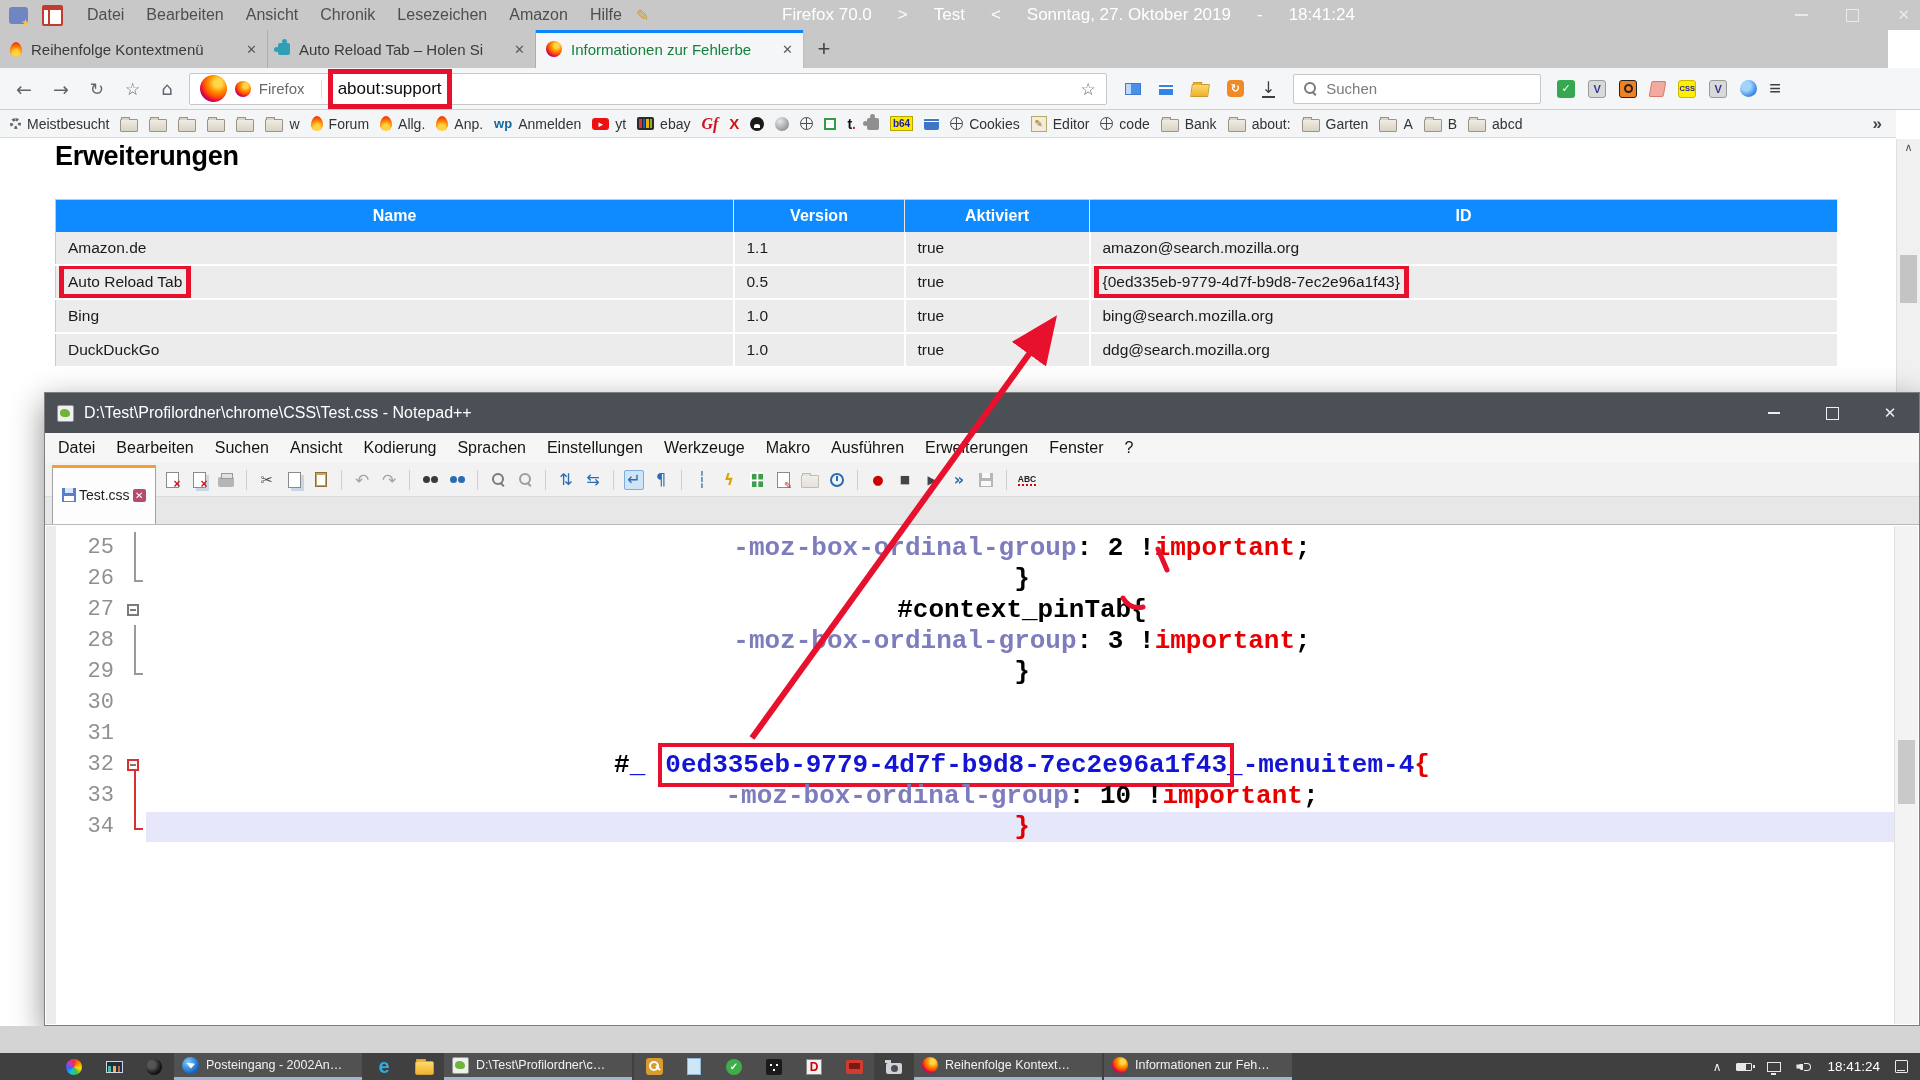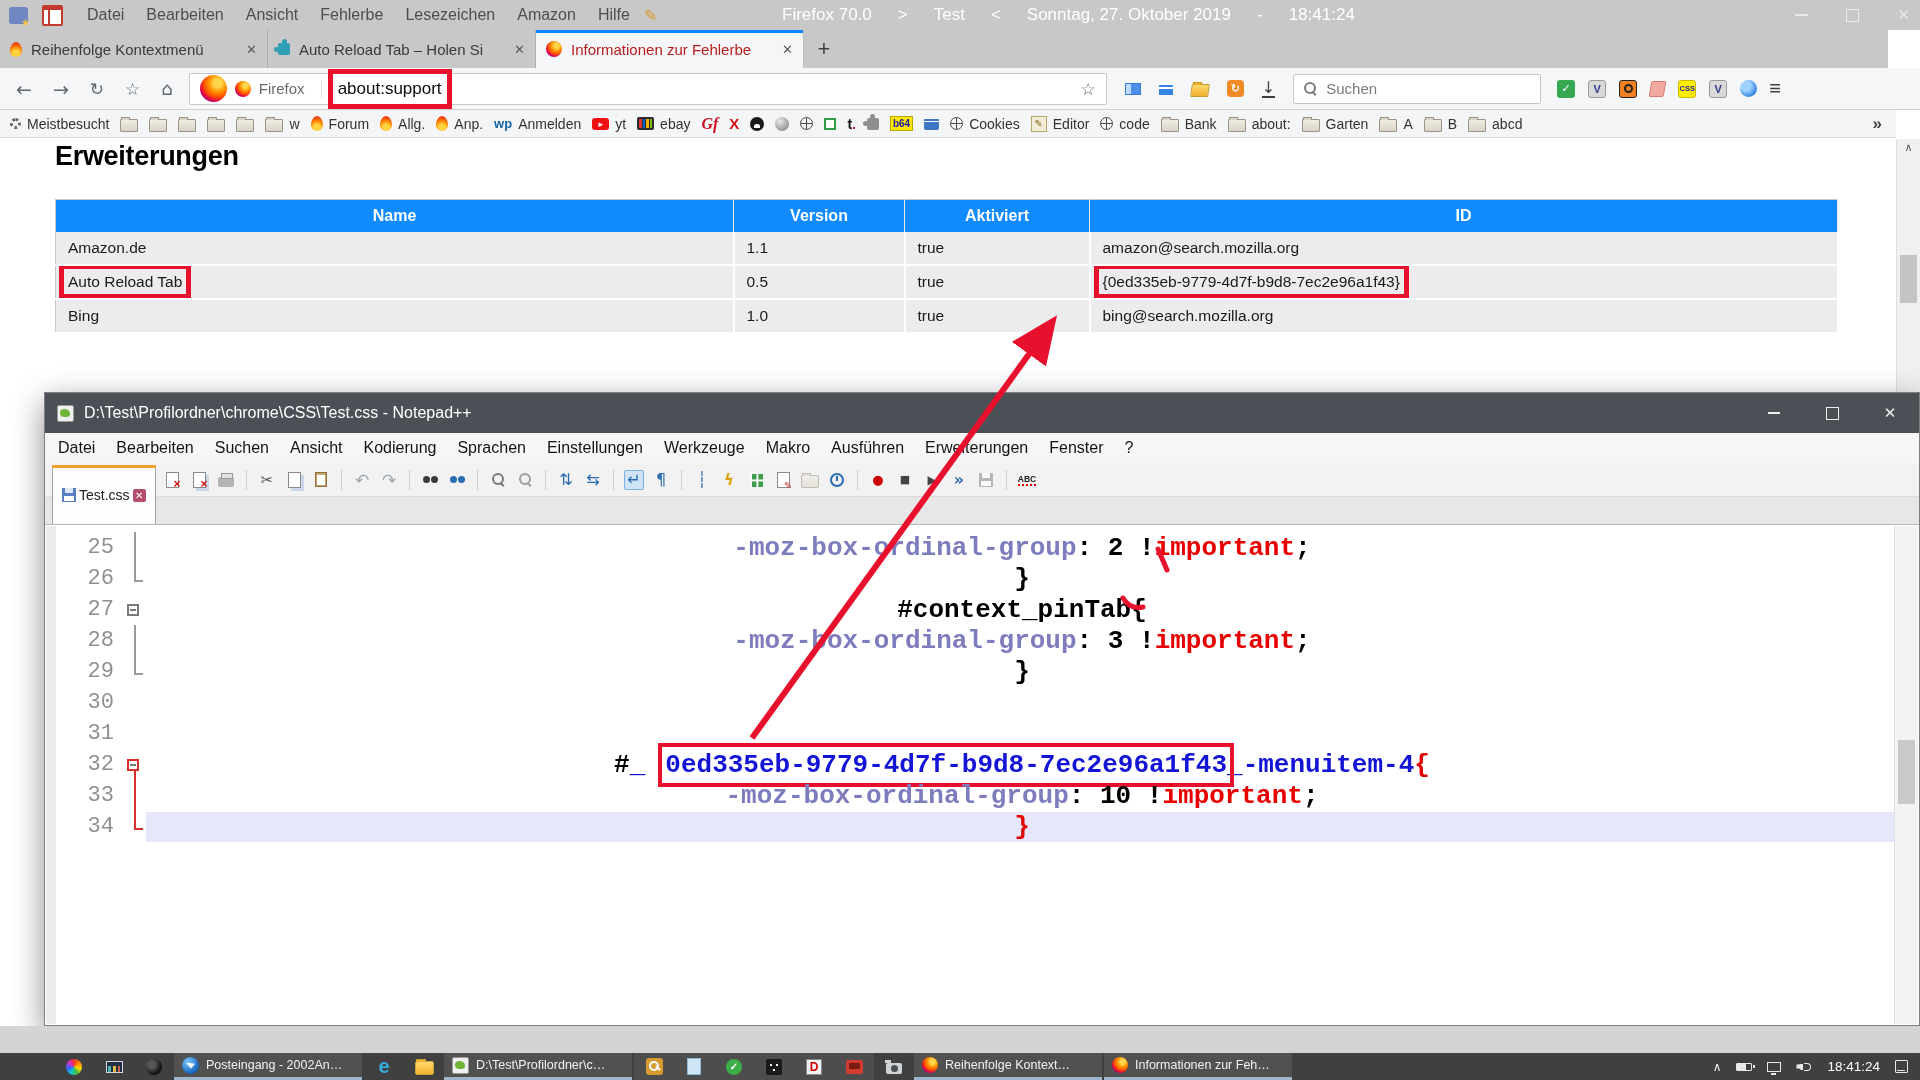--- a/index.html
+++ b/index.html
@@ -21,21 +21,21 @@
   #fxtitleseg{position:absolute;left:782px;display:flex;gap:26px;color:#fff;font-size:17px;white-space:nowrap;}
   .winctl{position:absolute;right:10px;top:0;height:30px;display:flex;align-items:center;gap:38px;}
   .wmin{width:13px;height:2px;background:#e9e9e9;}
   .wmax{width:11px;height:11px;border:1.5px solid #e9e9e9;}
   .wclose{color:#e9e9e9;font-size:15px;}
 
   #fxtabs{position:absolute;left:0;top:30px;width:1888px;height:38px;background:#c8c8c8;display:flex;}
   .fxtab{width:268px;height:38px;display:flex;align-items:center;gap:9px;padding:0 10px;box-sizing:border-box;
          font-size:15px;color:#3a3a3a;border-right:1px solid #adadad;position:relative;}
   .fxtab .lab{white-space:nowrap;overflow:hidden;flex:1;}
-  .fxtab.active{background:#f5f6f7;color:#b91c1c;border-right:1px solid #bdbdbd;}
+  .fxtab.active{background:#f5f6f7;color:#15803d;border-right:1px solid #bdbdbd;}
   .fxtab.active::before{content:"";position:absolute;left:0;top:0;right:0;height:3px;background:#0a84ff;}
   .xclose{margin-left:auto;color:#5a5a5a;font-size:13px;}
   .xclose::before{content:"✕";}
   #newtab{width:40px;height:38px;display:flex;align-items:center;justify-content:center;
           font-size:22px;color:#444;}
 
   #fxnav{position:absolute;left:0;top:68px;width:1920px;height:42px;background:#f5f6f7;
          border-bottom:1px solid #cfcfcf;box-sizing:border-box;display:flex;align-items:center;}
   #navbtns{display:flex;gap:21px;margin-left:16px;font-size:19px;color:#5f6670;}
   #urlbar{margin-left:16px;width:918px;height:32px;background:#fff;border:1px solid #c7c7c7;border-radius:2px;
@@ -259,21 +259,21 @@
 <body>
 
 <div>
   <div id="fxtitle">
     <i class="tbic1"></i>
     <i class="tbic2"></i>
     <div id="fxmenu">
         <span>Datei</span>
         <span>Bearbeiten</span>
         <span>Ansicht</span>
-        <span>Fehlerbe</span>
+        <span>Chronik</span>
         <span>Lesezeichen</span>
         <span>Amazon</span>
         <span>Hilfe</span>
       </div>
     <span class="pencil ug">✎</span>
     <div id="fxtitleseg">
         <span>Firefox 70.0</span>
         <span>&gt;</span>
         <span>Test</span>
         <span>&lt;</span>
@@ -596,20 +596,26 @@
             <td><span class="redbox-cell">Auto Reload Tab</span></td>
             <td><span>0.5</span></td>
             <td><span>true</span></td>
             <td><span class="redbox-cell">{0ed335eb-9779-4d7f-b9d8-7ec2e96a1f43}</span></td>
           </tr>
           <tr>
             <td><span>Bing</span></td>
             <td><span>1.0</span></td>
             <td><span>true</span></td>
             <td><span>bing@search.mozilla.org</span></td>
+          </tr>
+          <tr>
+            <td><span>DuckDuckGo</span></td>
+            <td><span>1.0</span></td>
+            <td><span>true</span></td>
+            <td><span>ddg@search.mozilla.org</span></td>
           </tr>
         </tbody>
     </table>
   </div>
 
   <div id="fxscroll">
     <span class="chev ug">∧</span>
     <div class="thumb"></div>
   </div>
 </div>

